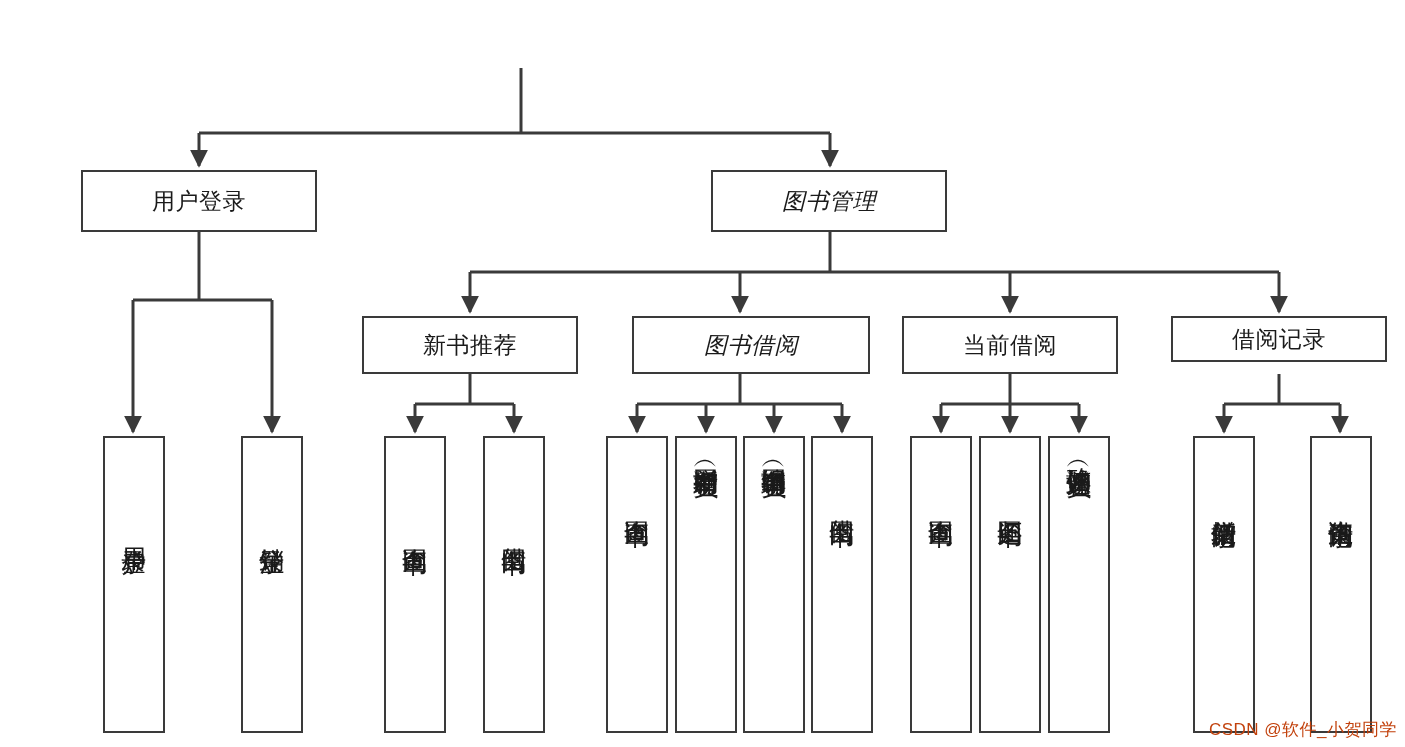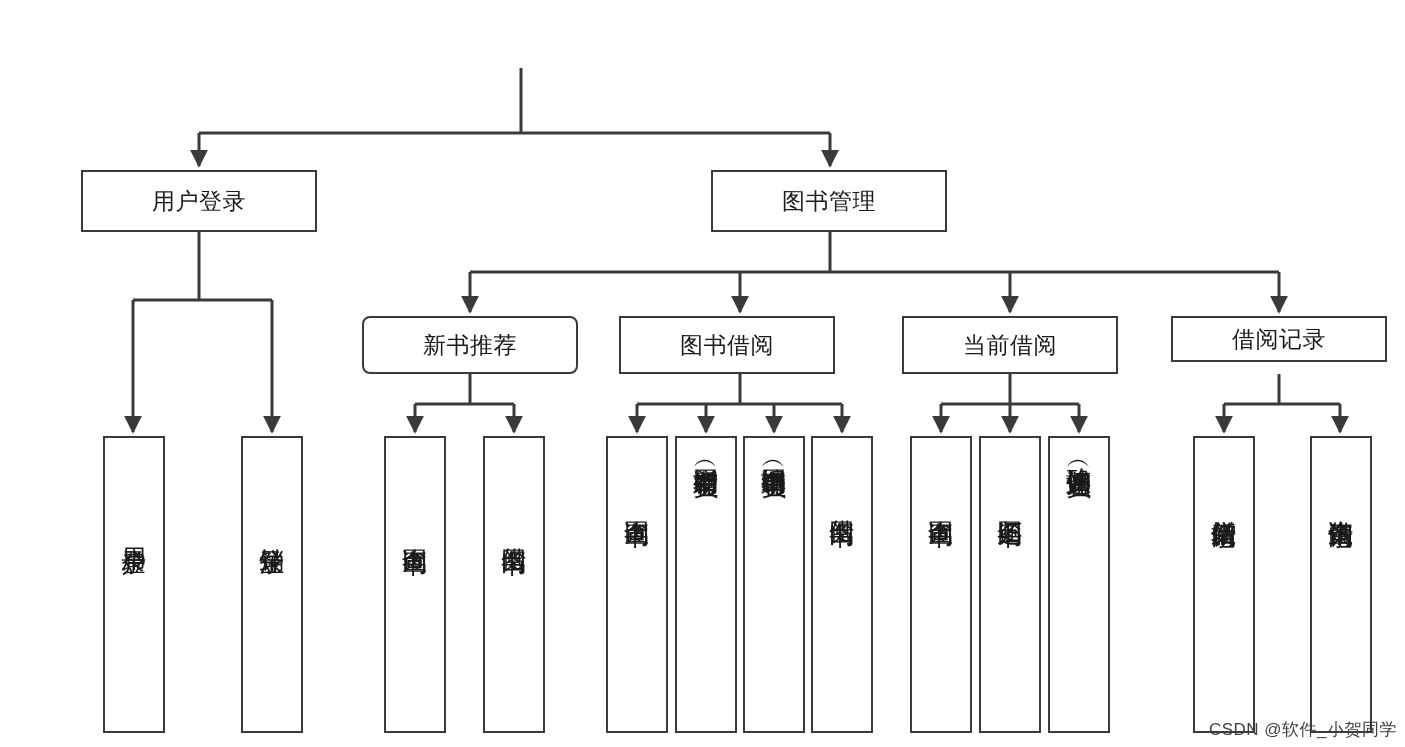--- a/index.html
+++ b/index.html
@@ -71,21 +71,21 @@
     margin-top: 4px;
   }
   .node.vert.lo .label {
     margin-top: 56px;
   }
   #watermark {
     position: absolute;
     right: 8px;
     bottom: 6px;
     font-size: 17px;
-    color: #404040;
+    color: #c2410c;
     letter-spacing: 0.5px;
     white-space: nowrap;
     text-align: right;
   }
 </style>
 </head>
 <body>
 
 <div id="canvas">
 
@@ -136,28 +136,28 @@
       <path d="M 1224 404 L 1340 404"></path>
       <path d="M 1224 404 L 1224 432" marker-end="url(#arrow)"></path>
       <path d="M 1340 404 L 1340 432" marker-end="url(#arrow)"></path>
     </g>
   </svg>
 
 
   <div class="node horiz" style="left:81px; top:170px; width:236px; height:62px;">
     <span class="label">用户登录</span>
   </div>
-  <div class="node horiz" style="left:711px; top:170px; width:236px; height:62px;">
+  <div class="node horiz" style="left:711px; top:170px; width:236px; height:62px;font-style:italic;">
     <span class="label">图书管理</span>
   </div>
 
-  <div class="node horiz" style="left:362px; top:316px; width:216px; height:58px;border-radius:8px;">
+  <div class="node horiz" style="left:362px; top:316px; width:216px; height:58px;">
     <span class="label">新书推荐</span>
   </div>
-  <div class="node horiz" style="left:619px; top:316px; width:216px; height:58px;">
+  <div class="node horiz" style="left:632px; top:316px; width:238px; height:58px;font-style:italic;">
     <span class="label">图书借阅</span>
   </div>
   <div class="node horiz" style="left:902px; top:316px; width:216px; height:58px;">
     <span class="label">当前借阅</span>
   </div>
   <div class="node horiz" style="left:1171px; top:316px; width:216px; height:46px;">
     <span class="label">借阅记录</span>
   </div>
 
   <div class="node vert mid" style="left:103px; top:436px; width:62px; height:297px;">

